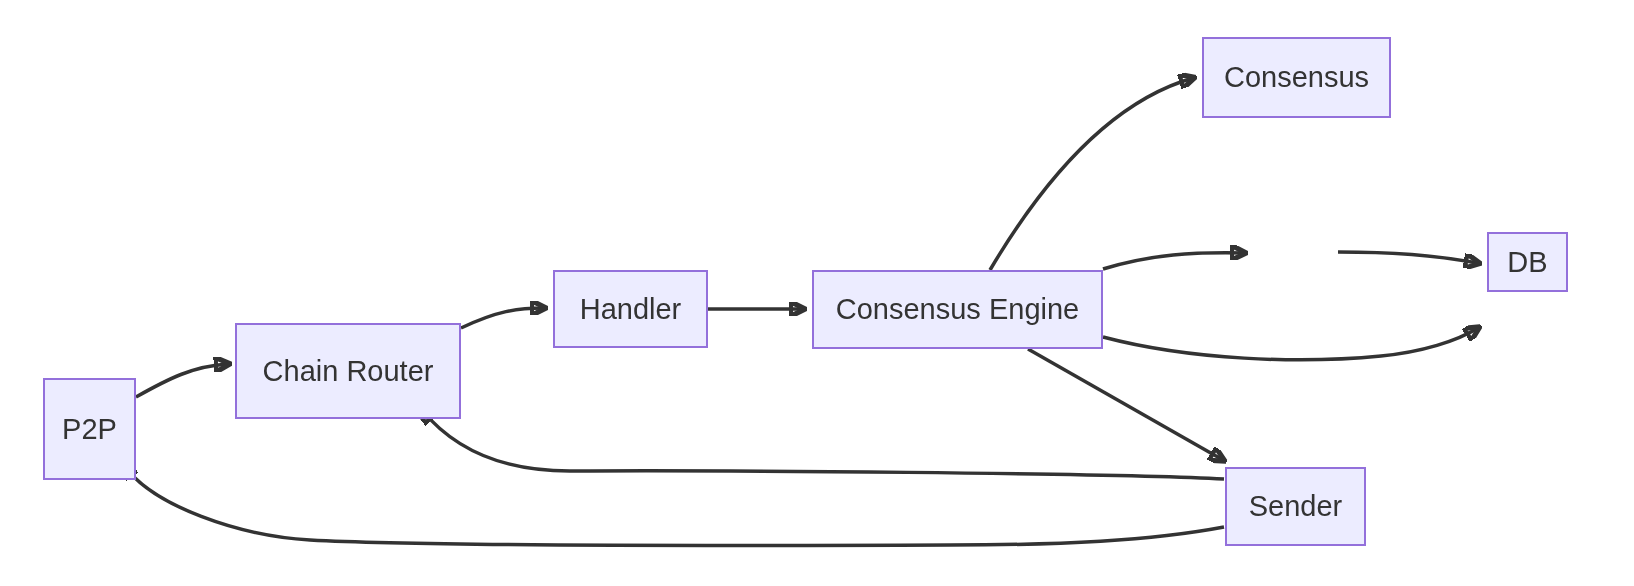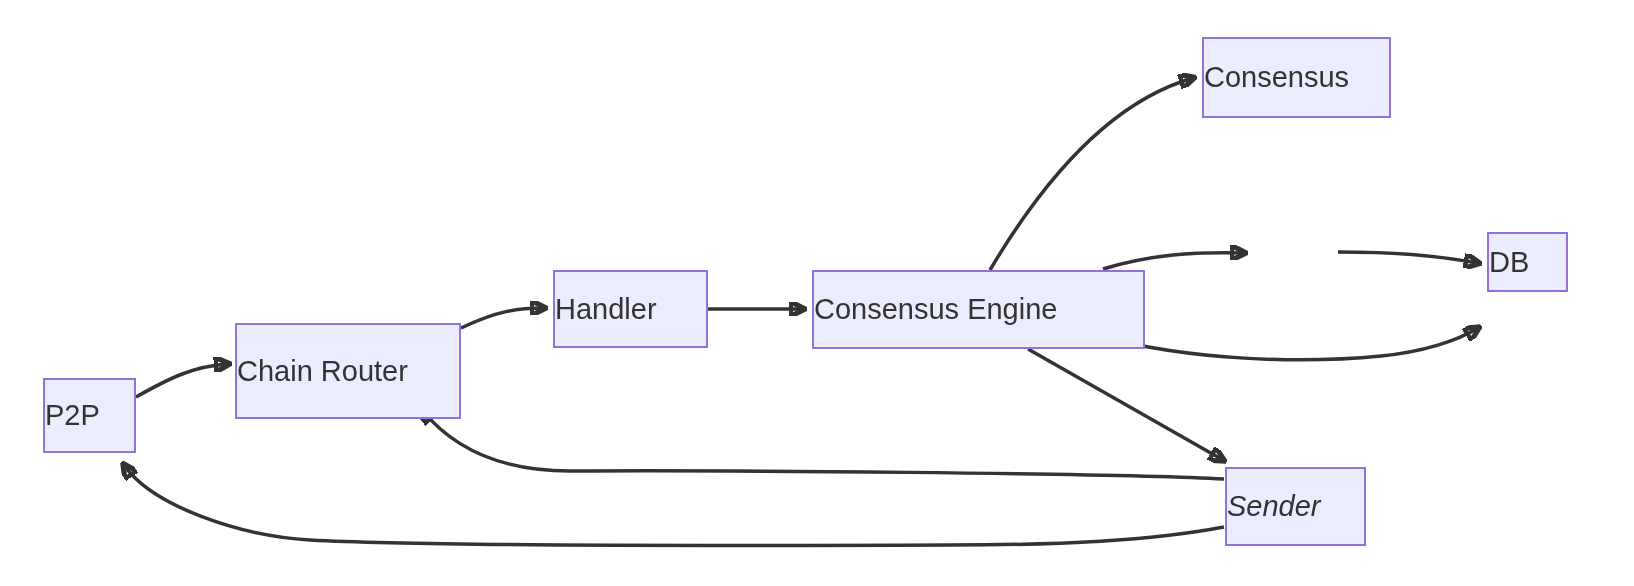--- a/index.html
+++ b/index.html
@@ -24,37 +24,38 @@
   }
   .edges-layer path {
     fill: none;
     stroke: #333333;
     stroke-width: 3.5;
   }
   .node {
     position: absolute;
     display: flex;
     align-items: center;
+    justify-content: center;
     background: #ECECFF;
     border: 2.2px solid #9370DB;
     color: #333333;
     font-size: 29px;
     line-height: 1;
     box-sizing: border-box;
     white-space: nowrap;
   }
   
-  .node-p2p              { left: 43px;   top: 378px; width: 93px;  height: 75px; }
+  .node-p2p              { left: 43px;   top: 378px; width: 93px;  height: 102px; }
   .node-chain-router     { left: 235px;  top: 323px; width: 226px; height: 96px; }
   .node-handler          { left: 553px;  top: 270px; width: 155px; height: 78px; }
-  .node-consensus-engine { left: 812px;  top: 270px; width: 333px; height: 79px; }
+  .node-consensus-engine { left: 812px;  top: 270px; width: 291px; height: 79px; }
   .node-consensus        { left: 1202px; top: 37px;  width: 189px; height: 81px; }
   .node-vm               { left: 1253px; top: 215px; width: 85px;  height: 79px; }
   .node-db               { left: 1487px; top: 232px; width: 81px;  height: 60px; }
-  .node-sender           { left: 1225px; top: 467px; width: 141px; height: 79px; font-style: italic; }
+  .node-sender           { left: 1225px; top: 467px; width: 141px; height: 79px; }
 </style>
 </head>
 <body>
 
 <div class="canvas">
 
   <svg class="edges-layer" viewBox="0 0 1634 586" xmlns="http://www.w3.org/2000/svg">
     <defs>
       <marker id="arrow" viewBox="0 0 10 10" refX="8.5" refY="5" markerWidth="5.2" markerHeight="4.2" orient="auto-start-reverse">
         <path d="M 0 0 L 10 5 L 0 10 z" fill="#333333" stroke="none"></path>

